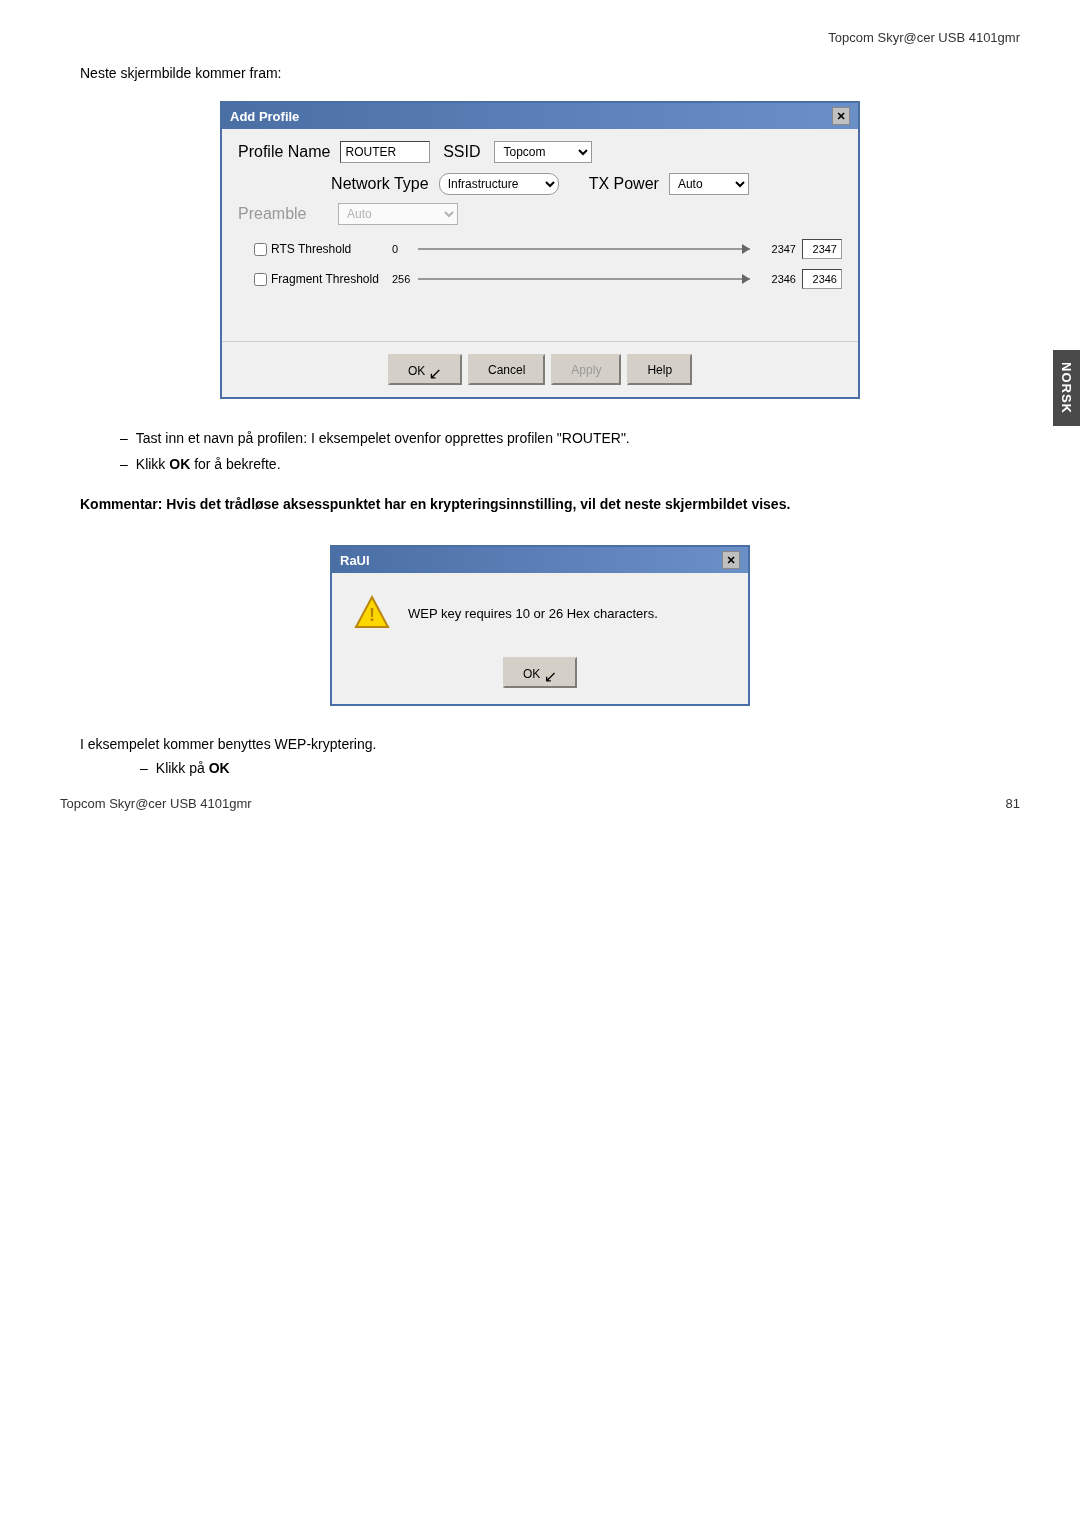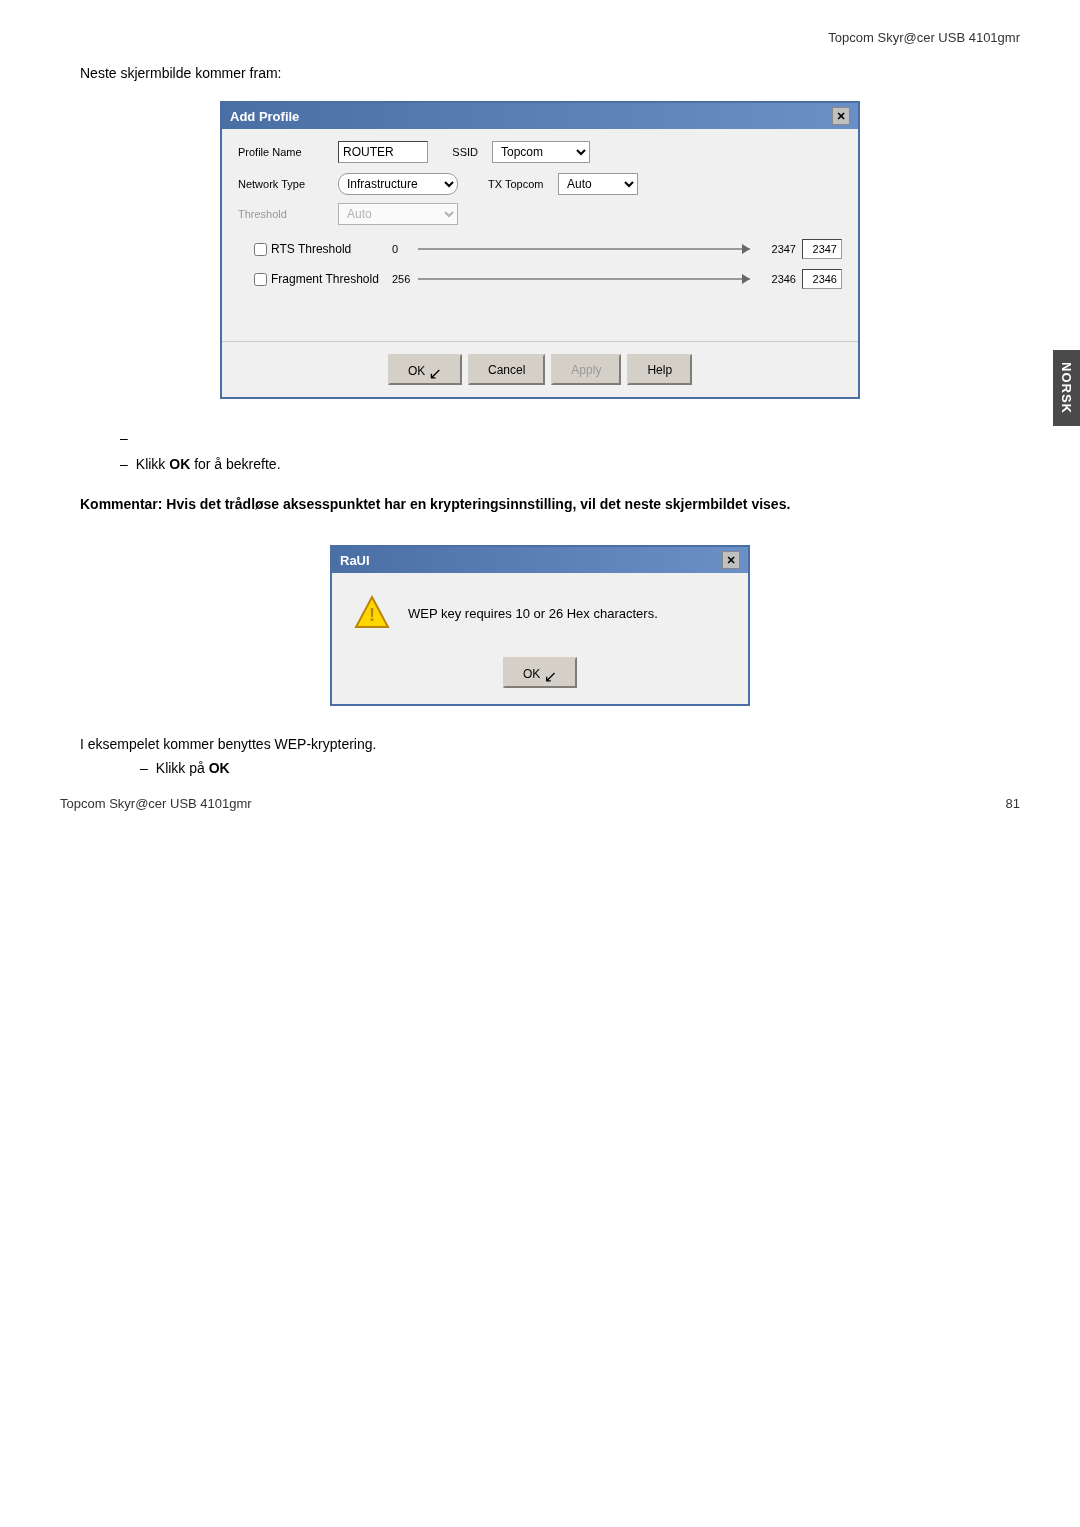--- a/index.html
+++ b/index.html
@@ -96,21 +96,21 @@
     }
 
     .form-row {
       display: flex;
       align-items: center;
       margin-bottom: 10px;
       gap: 10px;
     }
 
     .form-label {
-      font-size: 11px;
+      font-size: 16px;
       min-width: 90px;
     }
 
     .form-input {
       border: 1px inset #999;
       background: #fff;
       padding: 2px 4px;
       font-size: 12px;
       height: 22px;
     }
@@ -327,20 +327,21 @@
       font-size: 16px;
       position: relative;
       top: 4px;
     }
 
     .network-row {
       display: flex;
       align-items: center;
       margin-bottom: 8px;
       gap: 10px;
+      justify-content: center;
     }
 
     .preamble-row {
       display: flex;
       align-items: center;
       margin-bottom: 14px;
       gap: 10px;
     }
 
     .threshold-num {
@@ -384,28 +385,28 @@
           <option>Topcom</option>
         </select>
       </div>
 
 
       <div class="network-row">
         <span class="form-label">Network Type</span>
         <select class="form-select" style="width:120px;border-radius:10px;">
           <option>Infrastructure</option>
         </select>
-        <span class="form-label" style="min-width:60px; margin-left:20px;">TX Topcom</span>
+        <span class="form-label" style="min-width:60px; margin-left:20px;">TX Power</span>
         <select class="form-select" style="width:80px;">
           <option>Auto</option>
         </select>
       </div>
 
       <div class="preamble-row">
-        <span class="form-label" style="color:#999;">Threshold</span>
+        <span class="form-label" style="color:#999;">Preamble</span>
         <select class="form-select" style="width:120px; color:#999;" disabled="">
           <option>Auto</option>
         </select>
       </div>
 
       <div class="threshold-row">
         <label class="checkbox-label">
           <input type="checkbox" style="">
           <span>RTS Threshold</span>
         </label>
@@ -457,20 +458,21 @@
   </div>
 </div>
 
 <div class="norsk-sidebar">
   <span>NORSK</span>
 </div>
 
 <div class="bullet-list">
   <div class="bullet-item">
     <span class="bullet-dash">–</span>
+    <span>Tast inn et navn på profilen: I eksempelet ovenfor opprettes profilen "ROUTER".</span>
   </div>
   <div class="bullet-item">
     <span class="bullet-dash">–</span>
     <span>Klikk <strong>OK</strong> for å bekrefte.</span>
   </div>
 </div>
 
 <div class="comment-block">
   <span>Kommentar: Hvis det trådløse aksesspunktet har en krypteringsinnstilling, vil det neste skjermbildet vises.</span>
 </div>

